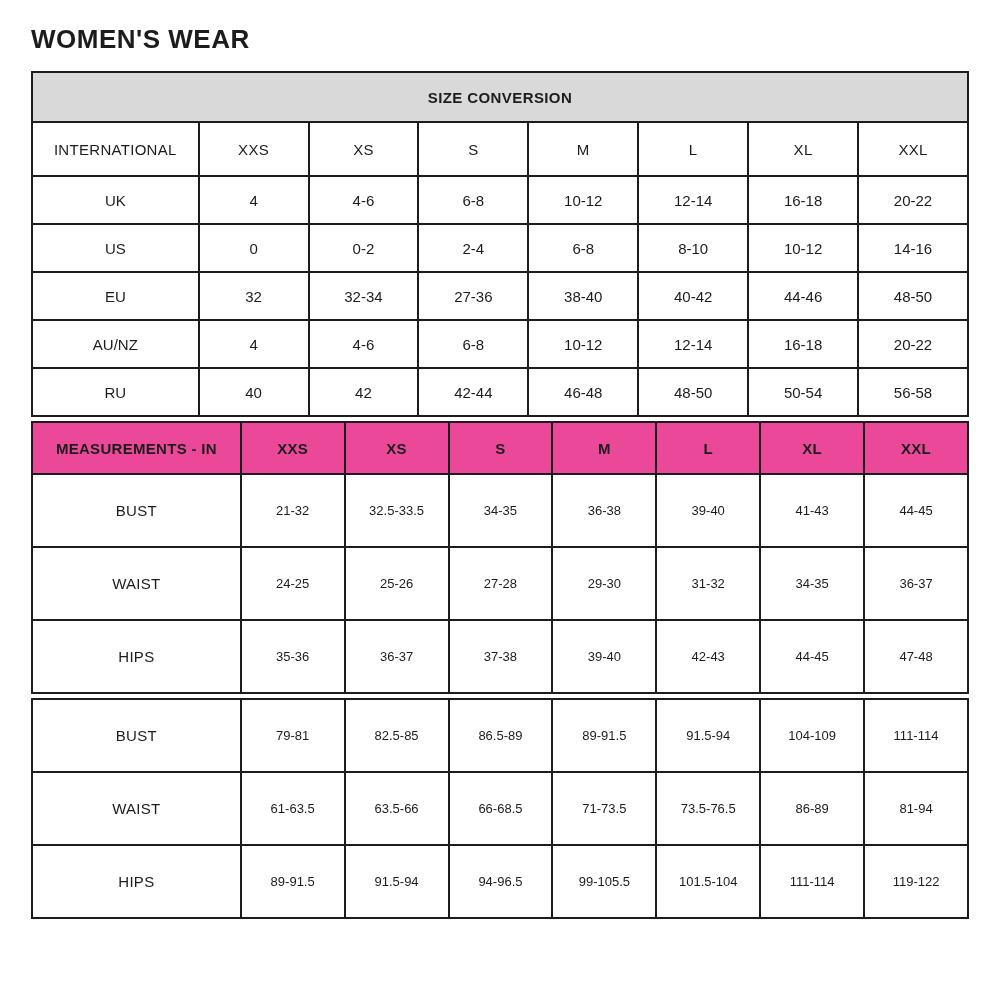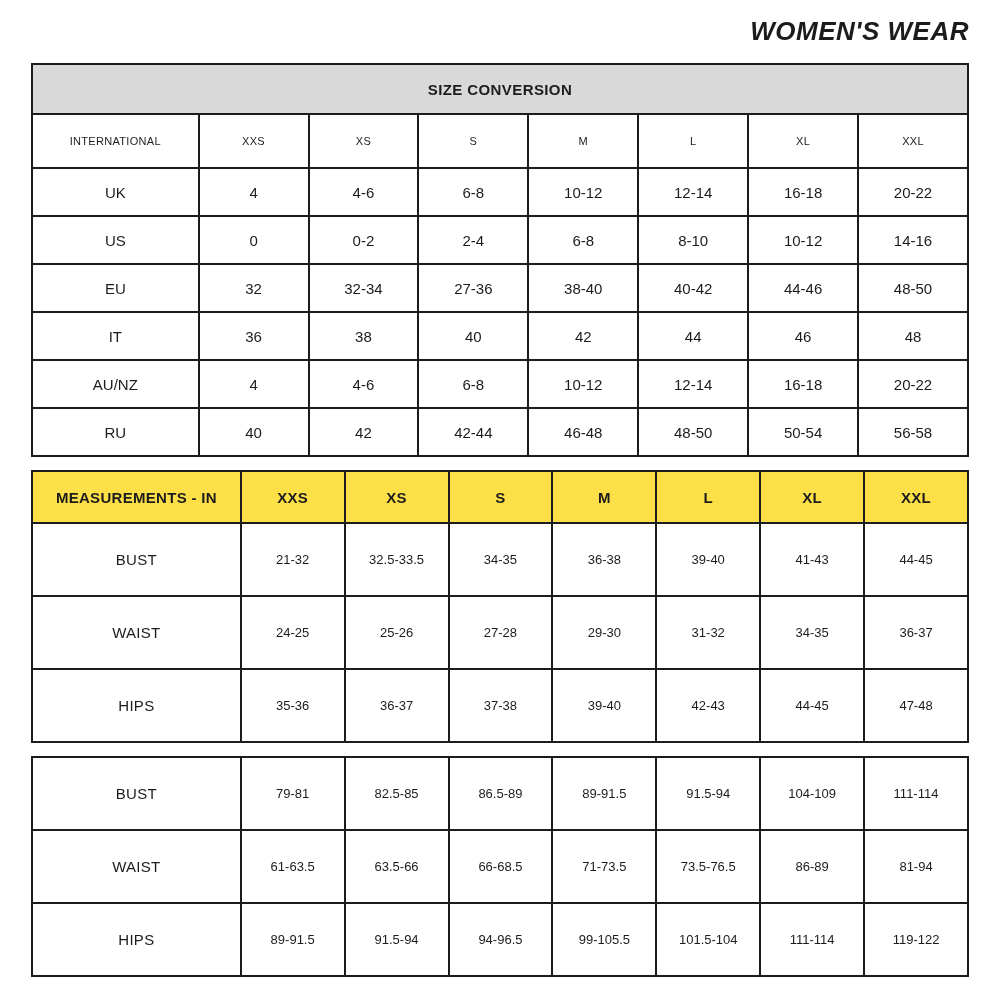--- a/index.html
+++ b/index.html
@@ -4,56 +4,55 @@
 <style>
   * { margin: 0; padding: 0; box-sizing: border-box; }
   html, body { background: #ffffff; }
   body {
     width: 1000px; height: 1000px;
     font-family: "Liberation Sans", sans-serif;
     color: #1c1c1c;
   }
   .page { padding: 12px 31px 0 31px; }
   .page-title {
-    text-align: right;
+    text-align: left;
     font-size: 26px;
     font-weight: 700;
     letter-spacing: 0.5px;
-    margin: 4px 0 16px 0;
-    font-style: italic;
+    margin: 12px 0 16px 0;
   }
   table {
     width: 100%;
     border-collapse: collapse;
     table-layout: fixed;
-    margin-bottom: 13px;
+    margin-bottom: 4px;
     border: 2px solid #1c1c1c;
   }
   td {
     border: 2px solid #1c1c1c;
     text-align: center;
     vertical-align: middle;
     overflow: hidden;
     white-space: nowrap;
   }
   .caption {
     background: #d9d9d9;
     font-weight: 700;
     font-size: 15px;
     letter-spacing: 0.4px;
     height: 50px;
   }
   
-  .t1 .head-row td { height: 54px; font-size: 11px; letter-spacing: 0.3px; }
+  .t1 .head-row td { height: 54px; font-size: 15px; letter-spacing: 0.3px; }
   .t1 .data-row td { height: 48px; font-size: 15px; }
   .t1 col.c-first { width: 17.8%; }
   
   .t2 col.c-first, .t3 col.c-first { width: 22.3%; }
   .t2 .head-row td, .t3 .head-row td {
-    background: #fde047;
+    background: #ec4899;
     font-weight: 700;
     font-size: 15px;
     height: 52px;
     letter-spacing: 0.3px;
   }
   .t2 .data-row td, .t3 .data-row td { height: 73px; font-size: 13px; }
   .t2 .data-row td.rlabel, .t3 .data-row td.rlabel { font-size: 15px; letter-spacing: 0.3px; }
 </style>
 </head>
 <body>
@@ -109,30 +108,20 @@
     </tr>
     <tr class="data-row">
       <td class="rlabel">EU</td>
       <td>32</td>
       <td>32-34</td>
       <td>27-36</td>
       <td>38-40</td>
       <td>40-42</td>
       <td>44-46</td>
       <td>48-50</td>
-    </tr>
-    <tr class="data-row">
-      <td class="rlabel">IT</td>
-      <td>36</td>
-      <td>38</td>
-      <td>40</td>
-      <td>42</td>
-      <td>44</td>
-      <td>46</td>
-      <td>48</td>
     </tr>
     <tr class="data-row">
       <td class="rlabel">AU/NZ</td>
       <td>4</td>
       <td>4-6</td>
       <td>6-8</td>
       <td>10-12</td>
       <td>12-14</td>
       <td>16-18</td>
       <td>20-22</td>

